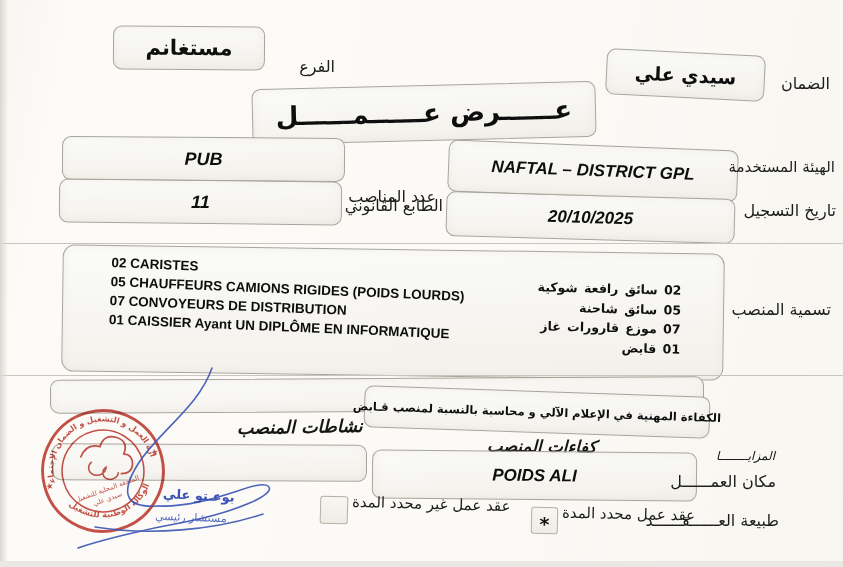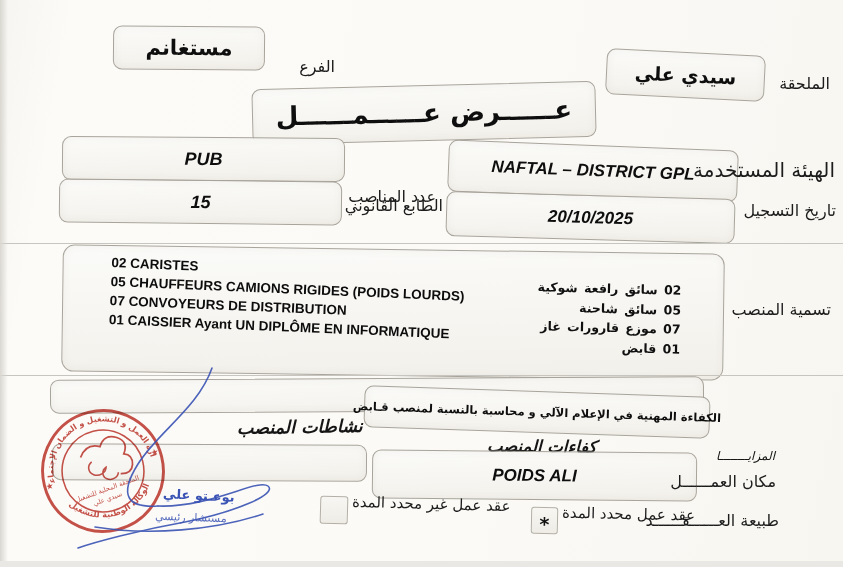--- a/index.html
+++ b/index.html
@@ -39,38 +39,38 @@
 <div class="page">
 
   <div class="box" style="left:113px;top:26px;width:150px;height:42px;transform:rotate(.5deg);font-size:21px;">
     <span>مستغانم</span>
   </div>
   <div class="lbl" style="right:508px;top:57px;">الفرع</div>
 
   <div class="box" style="left:606px;top:52px;width:157px;height:44px;transform:rotate(2.8deg);font-size:19px;">
     <span>سيدي علي</span>
   </div>
-  <div class="lbl" style="right:13px;top:74px;">الملحقة</div>
+  <div class="lbl" style="right:13px;top:74px;">الضمان</div>
 
   <div class="box" style="left:252px;top:85px;width:342px;height:54px;transform:rotate(-1.4deg);font-size:26px;letter-spacing:1px;">
     <span>عــــــرض عــــــمــــــل</span>
   </div>
 
   <div class="box val-lat" style="left:62px;top:137px;width:281px;height:42px;transform:rotate(.4deg);font-size:18px;">
     <span>PUB</span>
   </div>
   <div class="lbl" style="right:400px;top:151px;margin-top:45px;">الطابع القانوني</div>
 
   <div class="box val-lat" style="left:448px;top:145px;width:288px;height:50px;transform:rotate(2.2deg);font-size:17px;">
     <span>NAFTAL – DISTRICT GPL</span>
   </div>
-  <div class="lbl" style="right:8px;top:158px;font-size:20px;">الهيئة المستخدمة</div>
+  <div class="lbl" style="right:8px;top:158px;font-size:15px;">الهيئة المستخدمة</div>
 
   <div class="box val-lat" style="left:59px;top:180px;width:281px;height:42px;transform:rotate(.6deg);font-size:18px;">
-    <span>15</span>
+    <span>11</span>
   </div>
   <div class="lbl" style="right:407px;top:187px;">عدد المناصب</div>
 
   <div class="box val-lat" style="left:446px;top:195px;width:287px;height:43px;transform:rotate(1.6deg);font-size:17px;">
     <span>20/10/2025</span>
   </div>
   <div class="lbl" style="right:7px;top:201px;">تاريخ التسجيل</div>
 
   <div class="hrule" style="top:243px;"></div>
 

